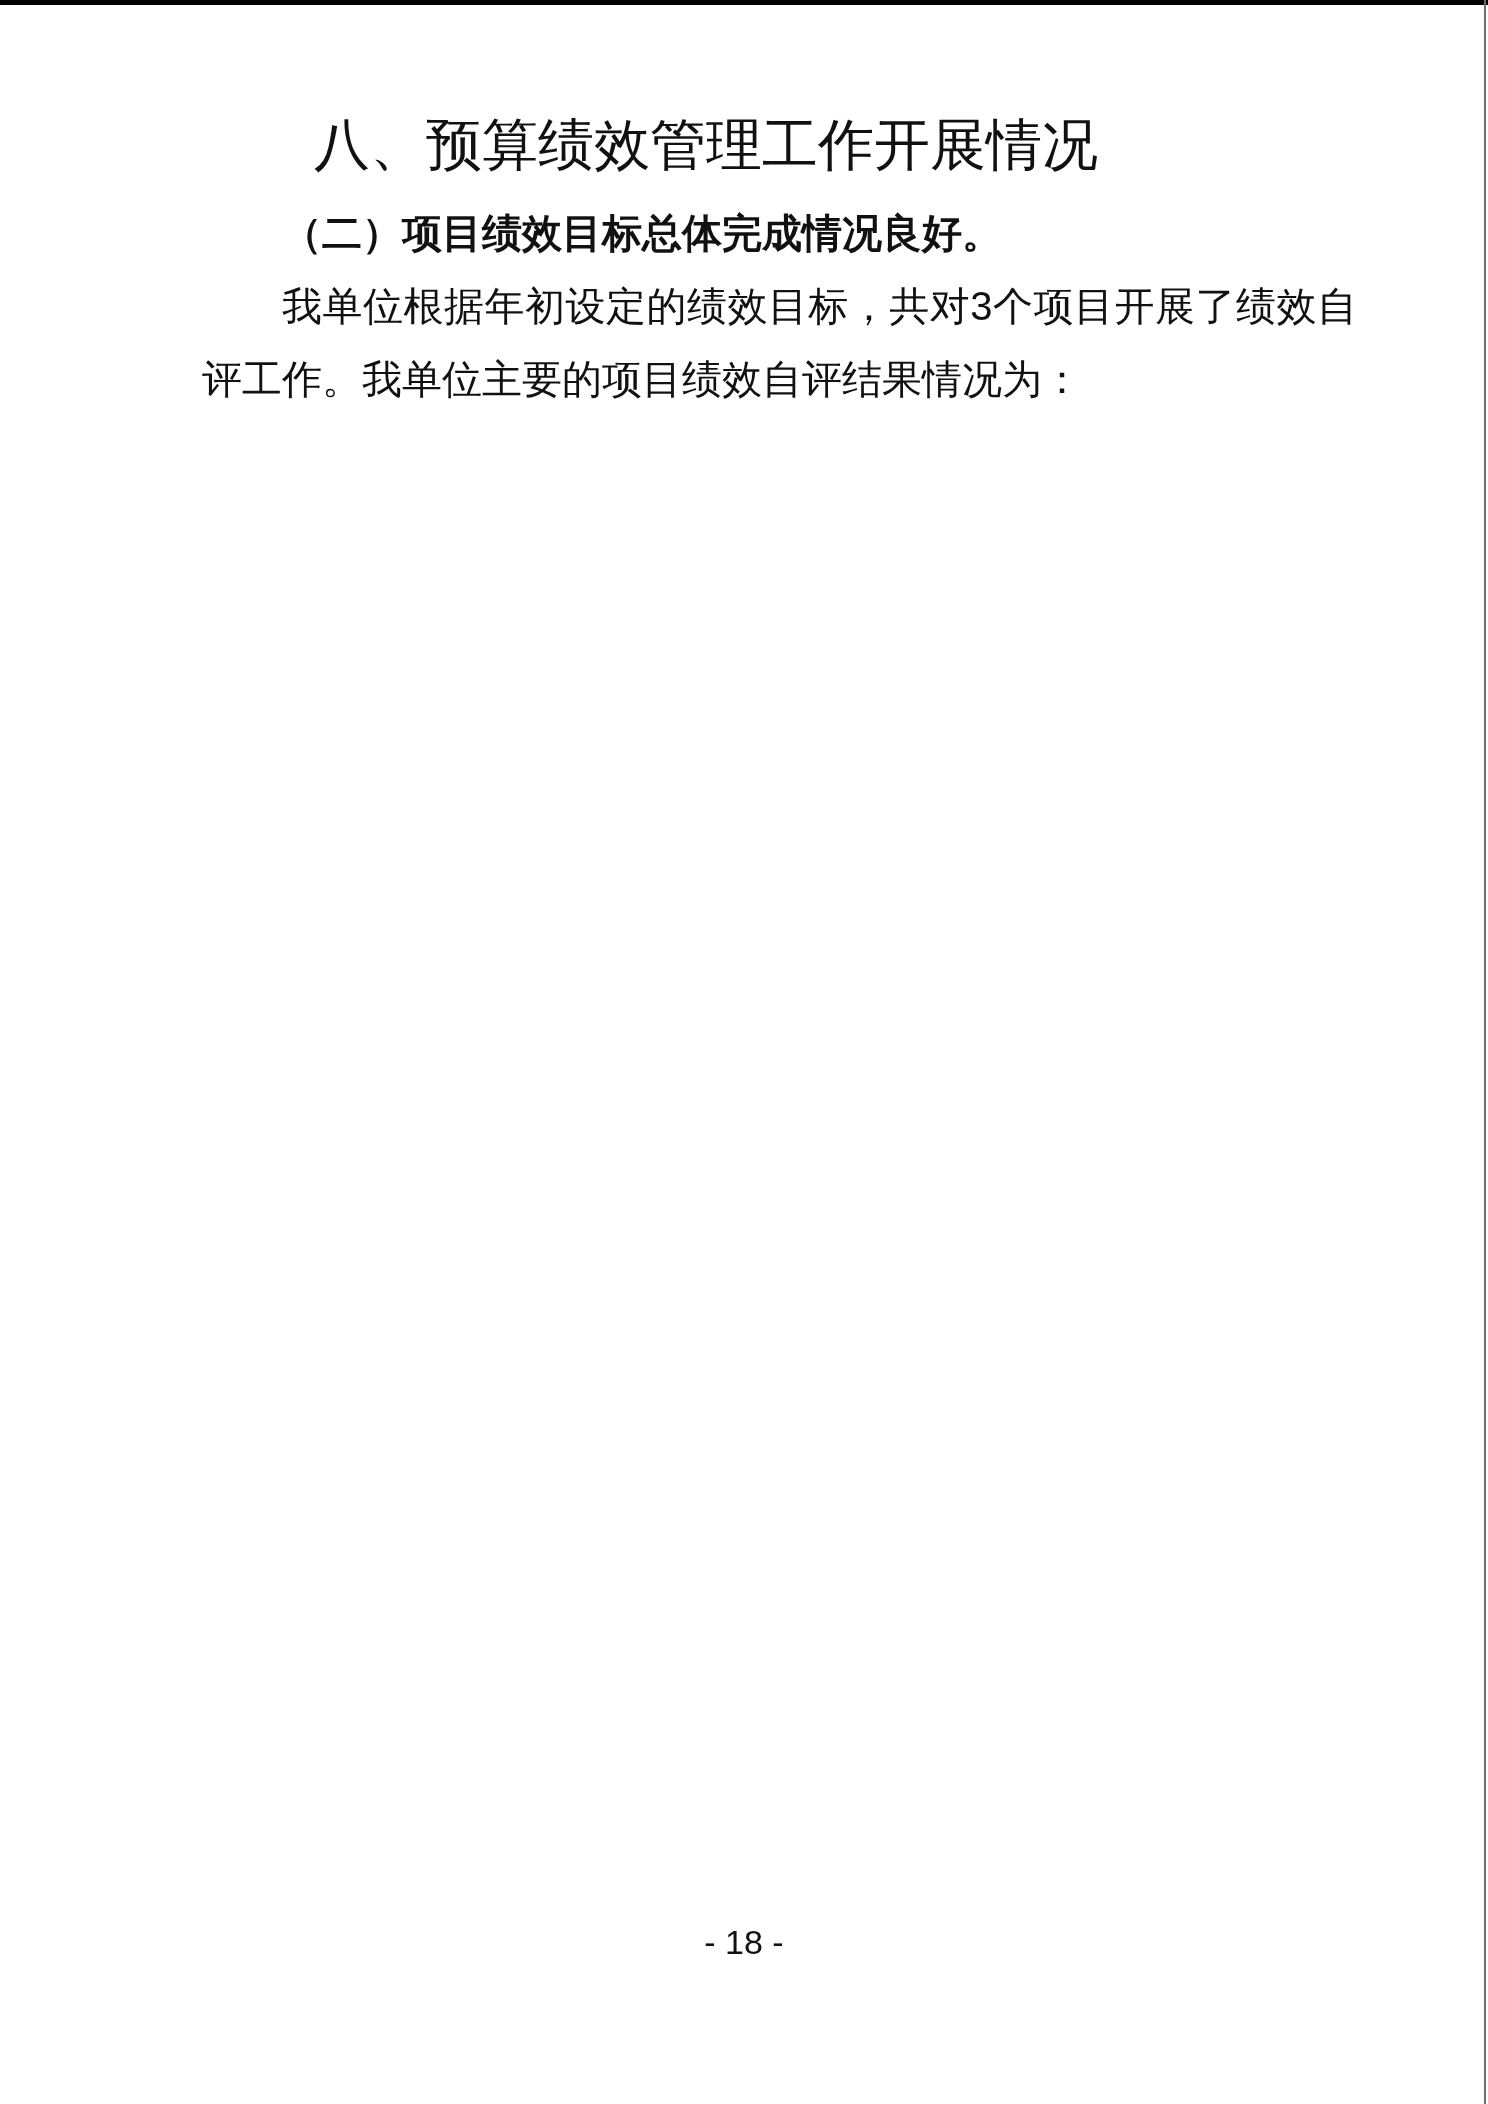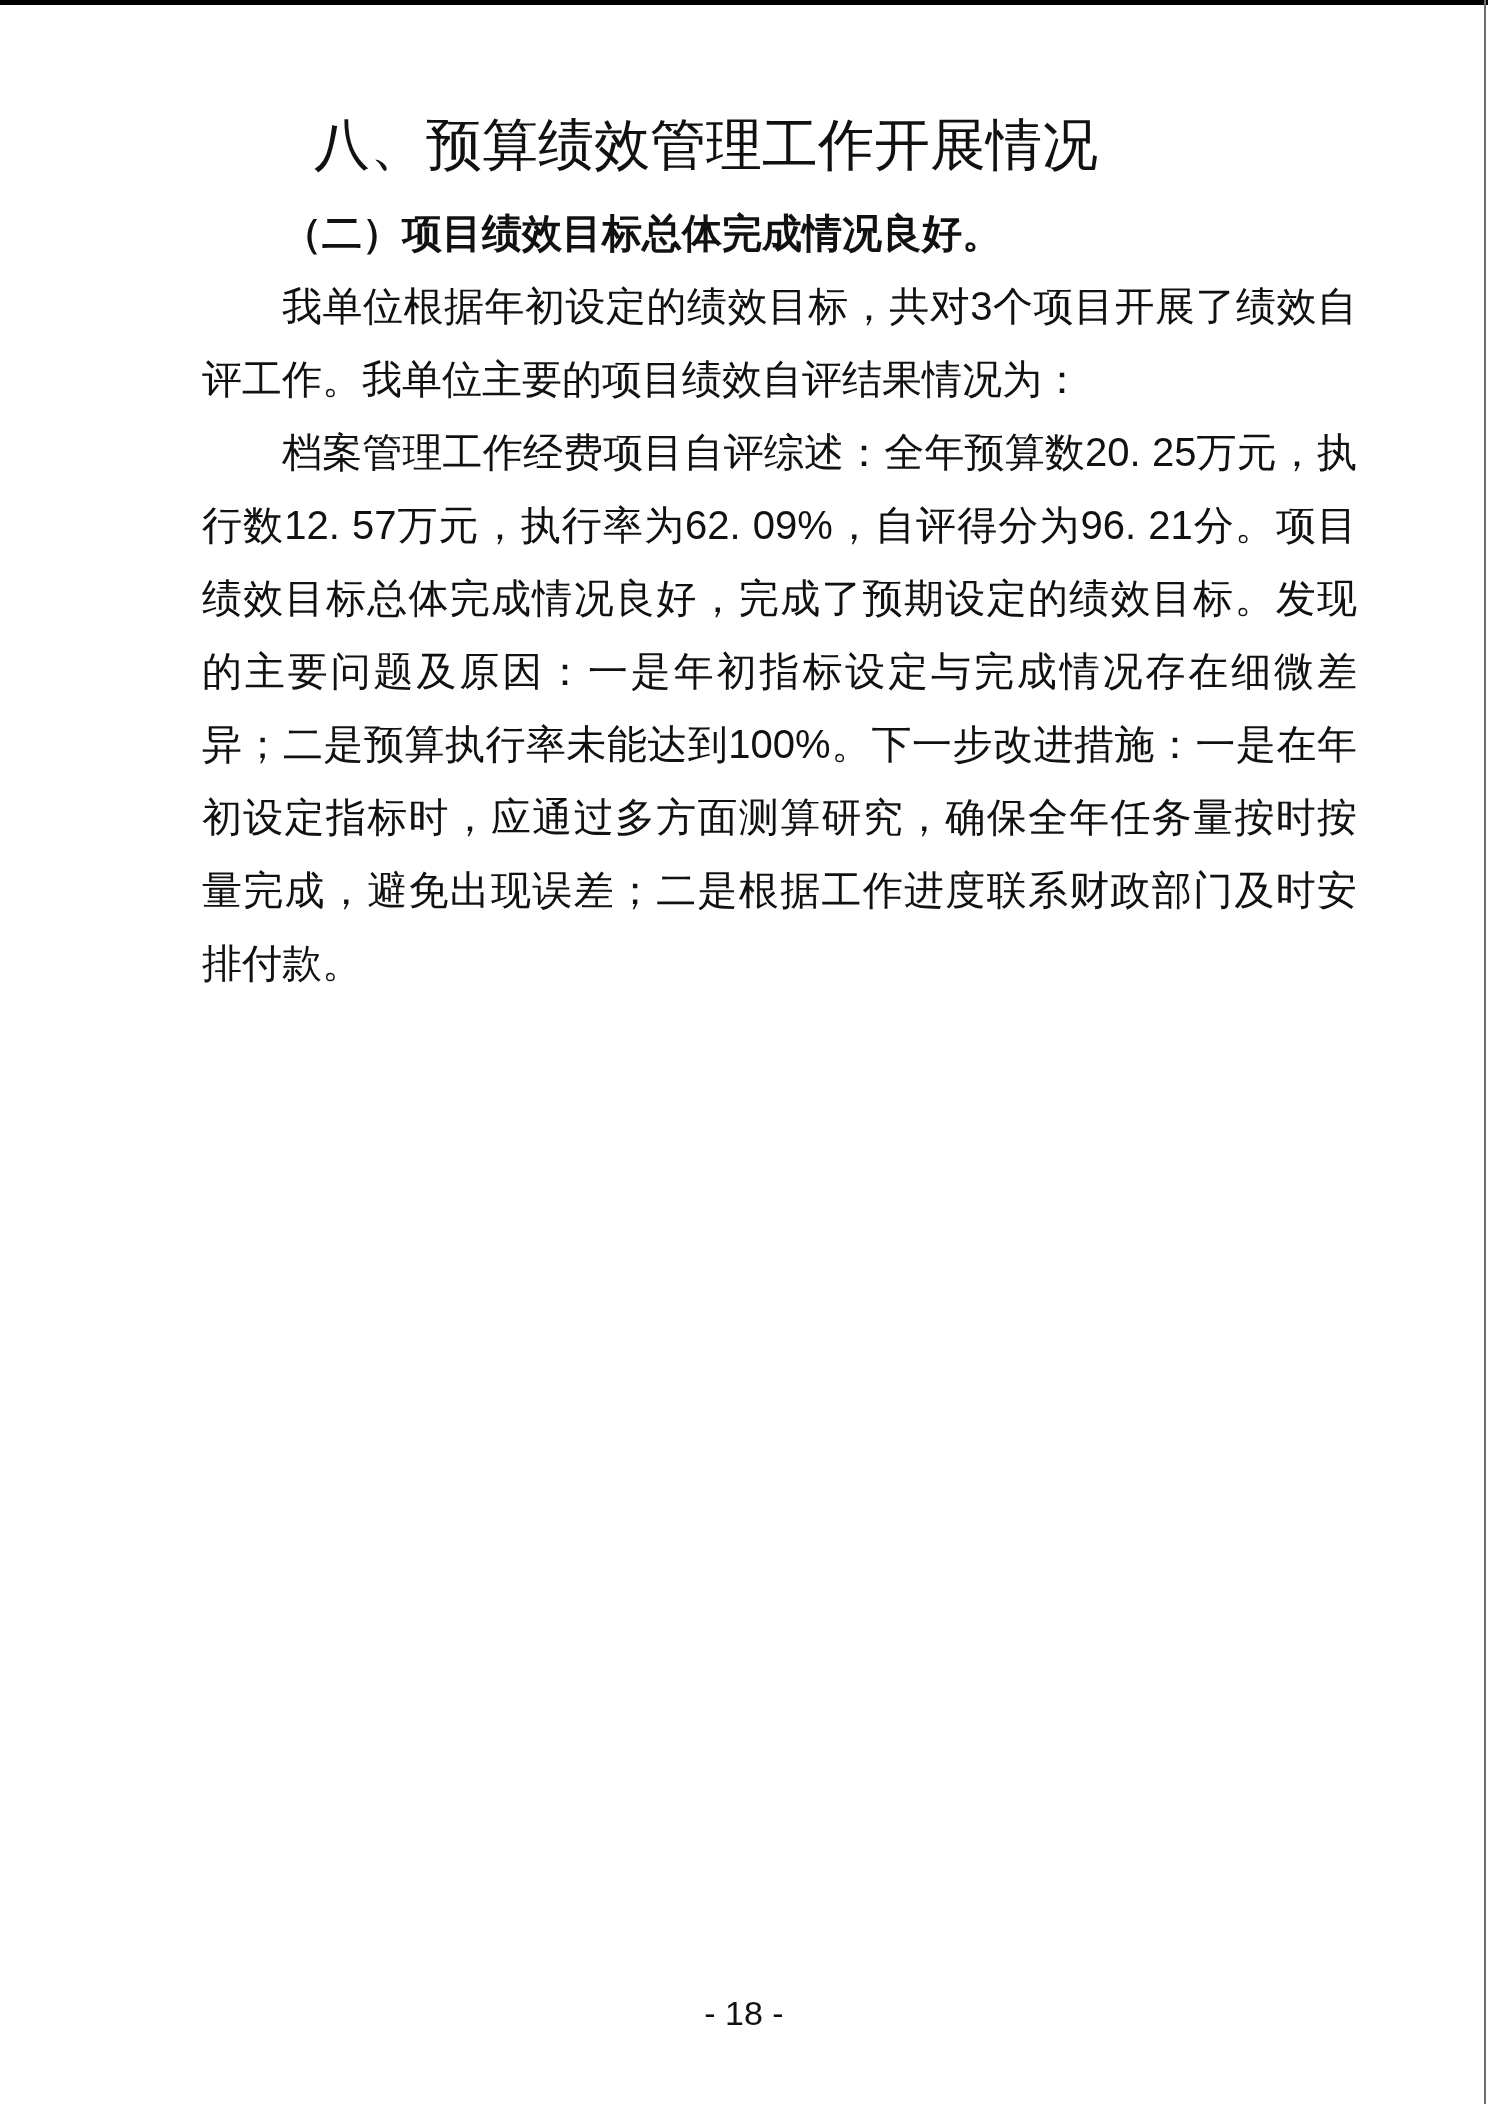--- a/index.html
+++ b/index.html
@@ -49,21 +49,21 @@
     text-align: left;
   }
   .heading-1 { margin-top: 27px; }
   .heading-2 { margin-top: 16px; }
   .content p {
     margin: 0;
     text-indent: 2em;
   }
   .page-footer {
     position: absolute;
-    top: 1991px;
+    top: 1920px;
     left: 0;
     width: 1488px;
     text-align: center;
     font-size: 34px;
     line-height: 44px;
     color: #111111;
   }
 </style>
 </head>
 <body>
@@ -73,17 +73,16 @@
 
 <div class="content">
   <h1 class="doc-title">八、预算绩效管理工作开展情况</h1>
 
   <div>
   </div>
 
   <div>
     <h2 class="section-heading heading-2">（二）项目绩效目标总体完成情况良好。</h2>
     <p>我单位根据年初设定的绩效目标，共对3个项目开展了绩效自评工作。我单位主要的项目绩效自评结果情况为：</p>
-    <p>档案管理工作经费项目自评综述：全年预算数20. 25万元，执行数12. 57万元，执行率为62. 09%，自评得分为96. 21分。项目绩效目标总体完成情况良好，完成了预期设定的绩效目标。发现的主要问题及原因：一是年初指标设定与完成情况存在细微差异；二是预算执行率未能达到100%。下一步改进措施：一是在年初设定指标时，应通过多方面测算研究，确保全年任务量按时按量完成，避免出现误差；二是根据工作进度联系财政部门及时安排付款。</p>
   </div>
 </div>
 
 <div class="page-footer">- 18 -</div>
 
 </body></html>

